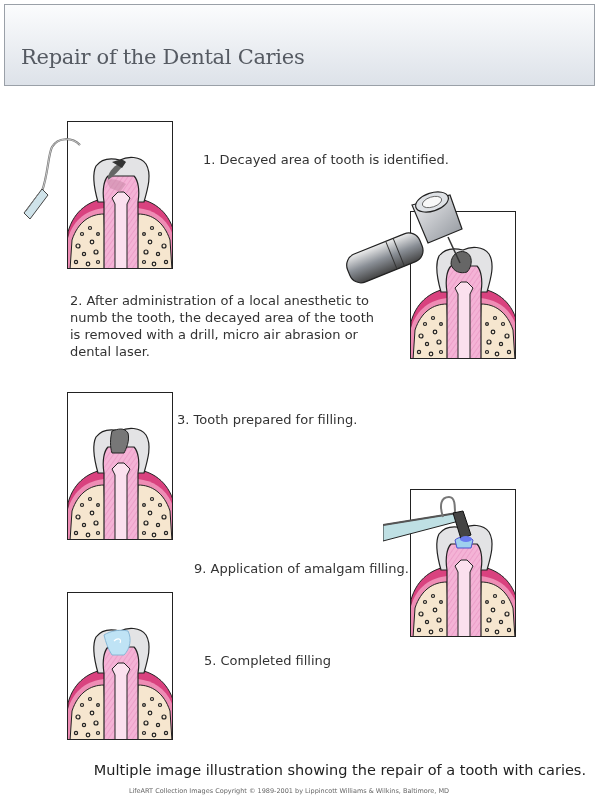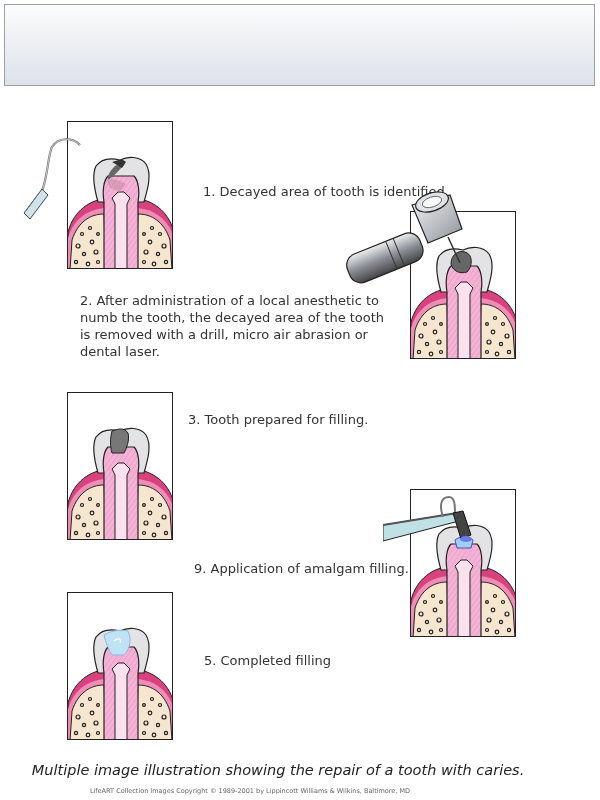--- a/index.html
+++ b/index.html
@@ -6,22 +6,22 @@
   body{width:600px;height:800px;position:relative;overflow:hidden;font-family:"DejaVu Sans","Liberation Sans",sans-serif;}
   .header{position:absolute;left:4px;top:4px;width:591px;height:82px;border:1px solid #9aa0a8;background:linear-gradient(#fbfcfd,#dde2e9);box-sizing:border-box;}
   .title{position:absolute;left:16px;top:40px;font-family:"DejaVu Serif","Liberation Serif",serif;font-size:21px;color:#555a62;letter-spacing:-0.3px;}
   .logo{position:absolute;right:18px;top:40px;display:flex;align-items:center;font-family:"DejaVu Sans","Liberation Sans",sans-serif;font-size:20px;font-weight:bold;letter-spacing:-0.8px;}
   .logo .mark{width:24px;height:24px;margin-right:5px;}
   .logo .smart{color:#222;}
   .logo .draw{color:#d9281c;}
   .frame{position:absolute;width:106px;height:148px;border:1.5px solid #222;box-sizing:border-box;background:#fff;overflow:hidden;}
   .caption{position:absolute;font-size:13px;color:#333;line-height:17px;}
   .tool{position:absolute;}
-  .footer-caption{position:absolute;left:0;width:600px;top:762px;text-align:center;padding-right:44px;box-sizing:border-box;font-style:italic;font-size:14.5px;color:#222;}
-  .copyright{position:absolute;left:0;width:500px;top:787px;text-align:center;font-size:6.5px;color:#666;}
+  .footer-caption{position:absolute;left:0;width:600px;top:762px;text-align:right;padding-right:14px;box-sizing:border-box;font-size:14.5px;color:#222;}
+  .copyright{position:absolute;left:0;width:500px;top:787px;text-align:center;font-size:6.5px;color:#666;padding-left:39px;}
 </style>
 </head>
 <body>
 
 <svg width="0" height="0" style="position:absolute">
   <defs>
     <pattern id="stripes" width="4" height="4" patternUnits="userSpaceOnUse" patternTransform="rotate(35)">
       <rect width="4" height="4" fill="#f4b3d6"></rect>
       <line x1="0" y1="0" x2="0" y2="4" stroke="#e48cbd" stroke-width="1"></line>
     </pattern>
@@ -60,37 +60,38 @@
       <path d="M30,80 C26,66 24,52 28,44 C34,36 44,36 52,38 C60,34 72,34 78,42 C84,52 80,66 76,80 Z" fill="#e3e3e5" stroke="#222" stroke-width="1.2"></path>
 
       <path d="M36,148 L36,80 C34,68 36,58 40,54 L66,54 C70,58 72,68 70,80 L70,148 Z" fill="url(#stripes)" stroke="#222" stroke-width="1.2"></path>
 
       <path d="M47,148 L47,82 L44,76 L50,70 L56,70 L62,76 L59,82 L59,148 Z" fill="#fbe0ee" stroke="#222" stroke-width="1"></path>
     </g>
   </defs>
 </svg>
 
 <div class="header">
+  <div class="title">Repair of the Dental Caries</div>
 </div>
 
 <div class="frame" style="left:67px;top:121px;">
   <svg width="106" height="148">
     <use href="#tooth"></use>
     <path d="M40,54 C44,44 52,40 56,42 C52,48 46,54 40,58 Z" fill="#666"></path>
     <path d="M44,40 C50,38 54,36 58,40 L54,46 Z" fill="#333"></path>
     <path d="M38,58 C44,56 52,58 58,62 L52,70 L42,66 Z" fill="#c98aa8" opacity="0.6"></path>
   </svg>
 </div>
 <svg class="tool" style="left:22px;top:133px;" width="90" height="95">
   <path d="M58,12 C50,4 36,4 30,14 C26,22 26,42 20,58" fill="none" stroke="#777" stroke-width="2.2"></path>
   <path d="M58,12 C50,4 36,4 30,14 C26,22 26,42 20,58" fill="none" stroke="#ddd" stroke-width="0.8"></path>
   <path d="M20,56 L2,80 L8,86 L26,62 Z" fill="#cfe3ea" stroke="#444" stroke-width="1"></path>
   <path d="M17,60 L4,78" stroke="#777" stroke-width="1"></path>
 </svg>
-<div class="caption" style="left:203px;top:151px;width:280px;margin-top:32px;">1. Decayed area of tooth is identified.</div>
+<div class="caption" style="left:203px;top:151px;width:280px;">1. Decayed area of tooth is identified.</div>
 
 <div class="frame" style="left:410px;top:211px;border-top-color:#222;">
   <svg width="106" height="148">
     <use href="#tooth"></use>
     <path d="M40,52 C40,42 48,38 54,40 C62,42 62,54 56,60 C50,62 42,60 40,52 Z" fill="#666" stroke="#222" stroke-width="1"></path>
   </svg>
 </div>
 <svg class="tool" style="left:338px;top:185px;" width="140" height="105">
   <defs>
     <linearGradient id="metal" x1="0" y1="0" x2="0" y2="1">
@@ -106,29 +107,29 @@
   <g transform="rotate(-22 60 60)">
     <rect x="4" y="52" width="78" height="30" rx="12" fill="url(#metal)" stroke="#222" stroke-width="1.2"></rect>
     <line x1="50" y1="52" x2="50" y2="82" stroke="#333" stroke-width="1"></line>
     <line x1="58" y1="52" x2="58" y2="82" stroke="#333" stroke-width="1"></line>
   </g>
   <path d="M74,20 L112,10 L124,44 L90,58 Z" fill="url(#metal2)" stroke="#222" stroke-width="1.2"></path>
   <ellipse cx="94" cy="17" rx="17" ry="9" transform="rotate(-18 94 17)" fill="#dfe2e6" stroke="#222" stroke-width="1.2"></ellipse>
   <ellipse cx="94" cy="17" rx="10" ry="5" transform="rotate(-18 94 17)" fill="#f8f8f8" stroke="#555" stroke-width="0.8"></ellipse>
   <line x1="110" y1="52" x2="122" y2="78" stroke="#333" stroke-width="1.5"></line>
 </svg>
-<div class="caption" style="left:80px;top:292px;width:310px;">2. After administration of a local anesthetic to numb the tooth, the decayed area of the tooth is removed with a drill, micro air abrasion or dental laser.</div>
+<div class="caption" style="left:70px;top:292px;width:310px;">2. After administration of a local anesthetic to numb the tooth, the decayed area of the tooth is removed with a drill, micro air abrasion or dental laser.</div>
 
 <div class="frame" style="left:67px;top:392px;">
   <svg width="106" height="148">
     <use href="#tooth"></use>
     <path d="M44,38 C50,36 56,34 60,40 C62,48 58,56 56,60 L44,60 C42,54 42,46 44,38 Z" fill="#777" stroke="#222" stroke-width="1"></path>
   </svg>
 </div>
-<div class="caption" style="left:188px;top:411px;width:220px;">3. Tooth prepared for filling.</div>
+<div class="caption" style="left:177px;top:411px;width:220px;">3. Tooth prepared for filling.</div>
 
 <div class="frame" style="left:410px;top:489px;">
   <svg width="106" height="148">
     <use href="#tooth"></use>
     <path d="M44,50 C48,46 58,46 62,50 L60,58 L46,58 Z" fill="#9fd0ee" stroke="#4a4fd0" stroke-width="1"></path>
   </svg>
 </div>
 <svg class="tool" style="left:383px;top:495px;" width="100" height="60">
   <path d="M0,30 L74,18 L76,26 L0,46 Z" fill="#bfe0e4" stroke="#222" stroke-width="1"></path>
   <line x1="0" y1="30" x2="74" y2="18" stroke="#555" stroke-width="2"></line>

